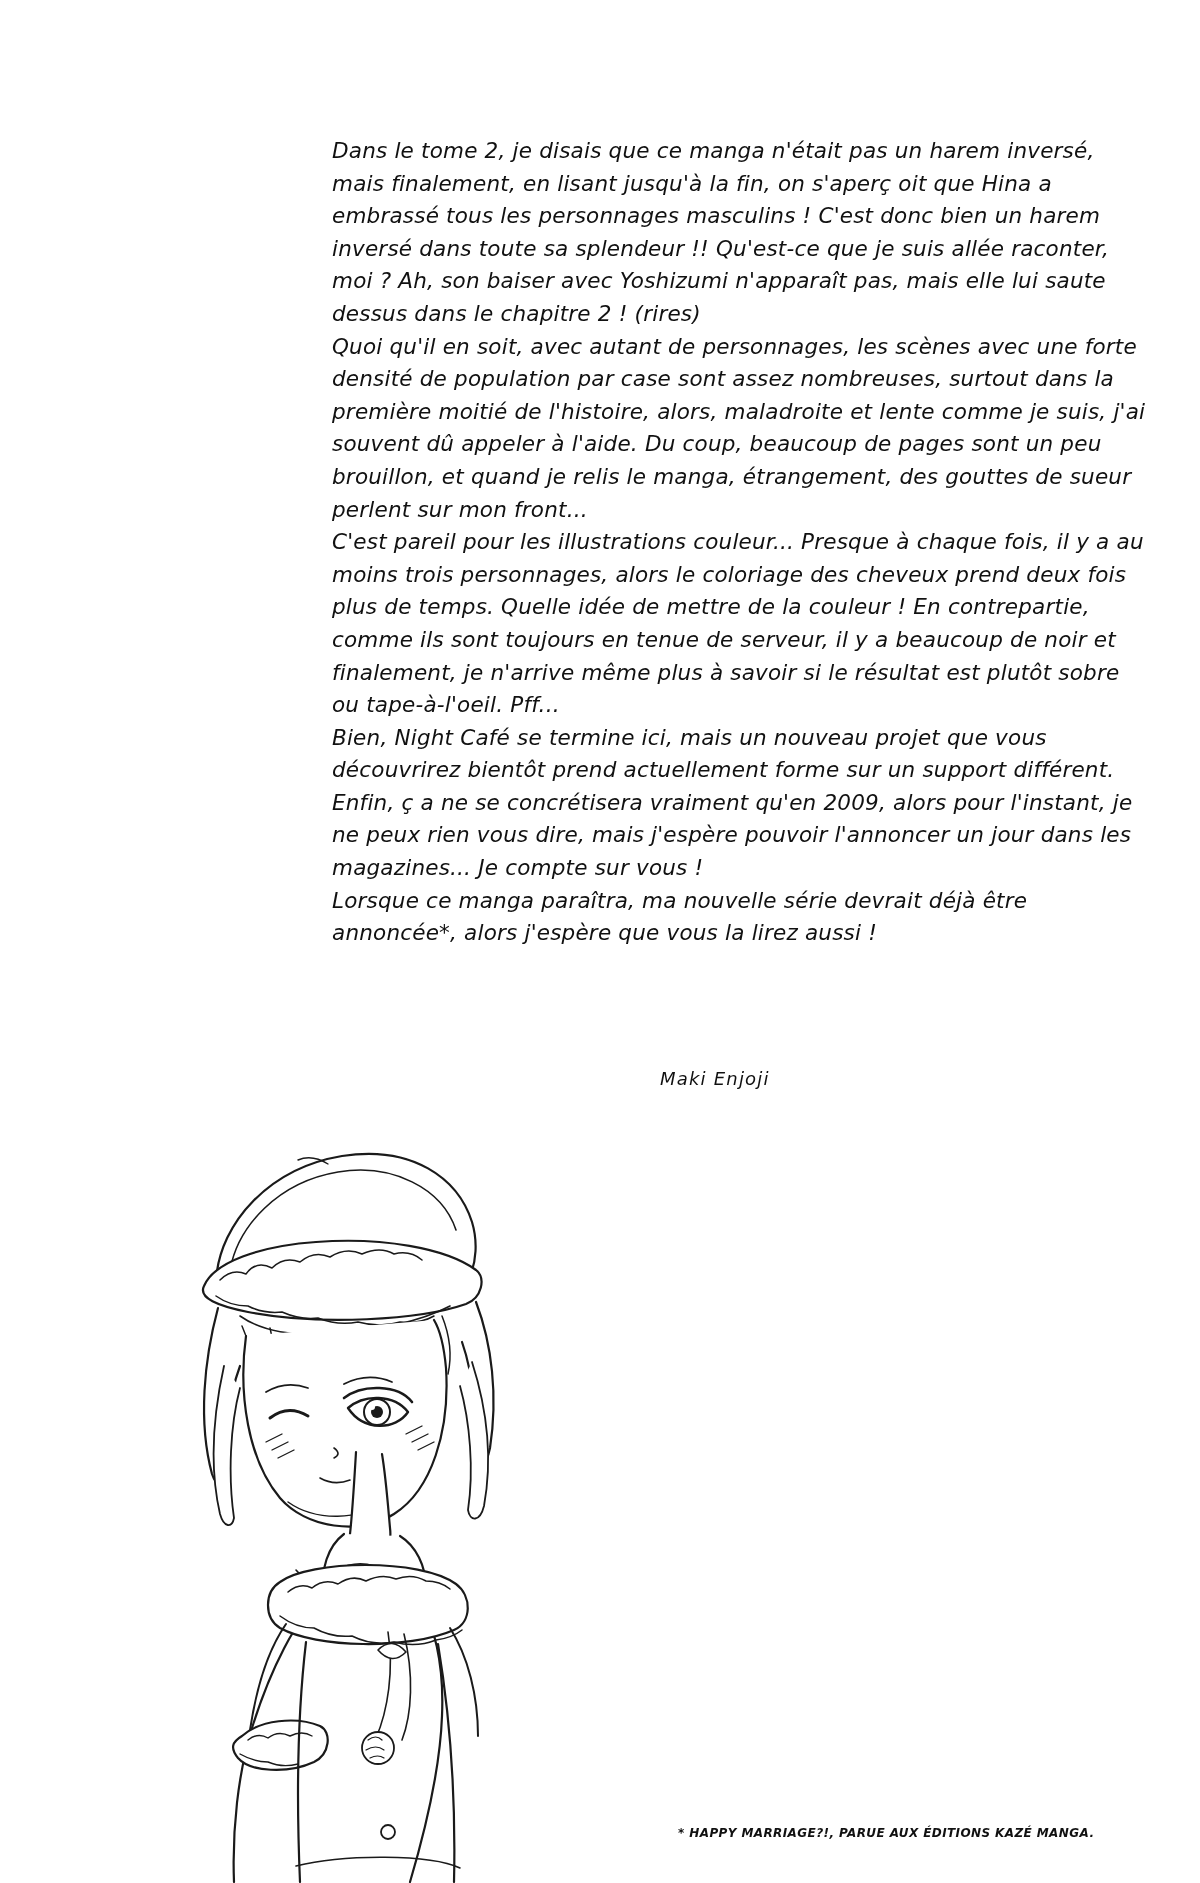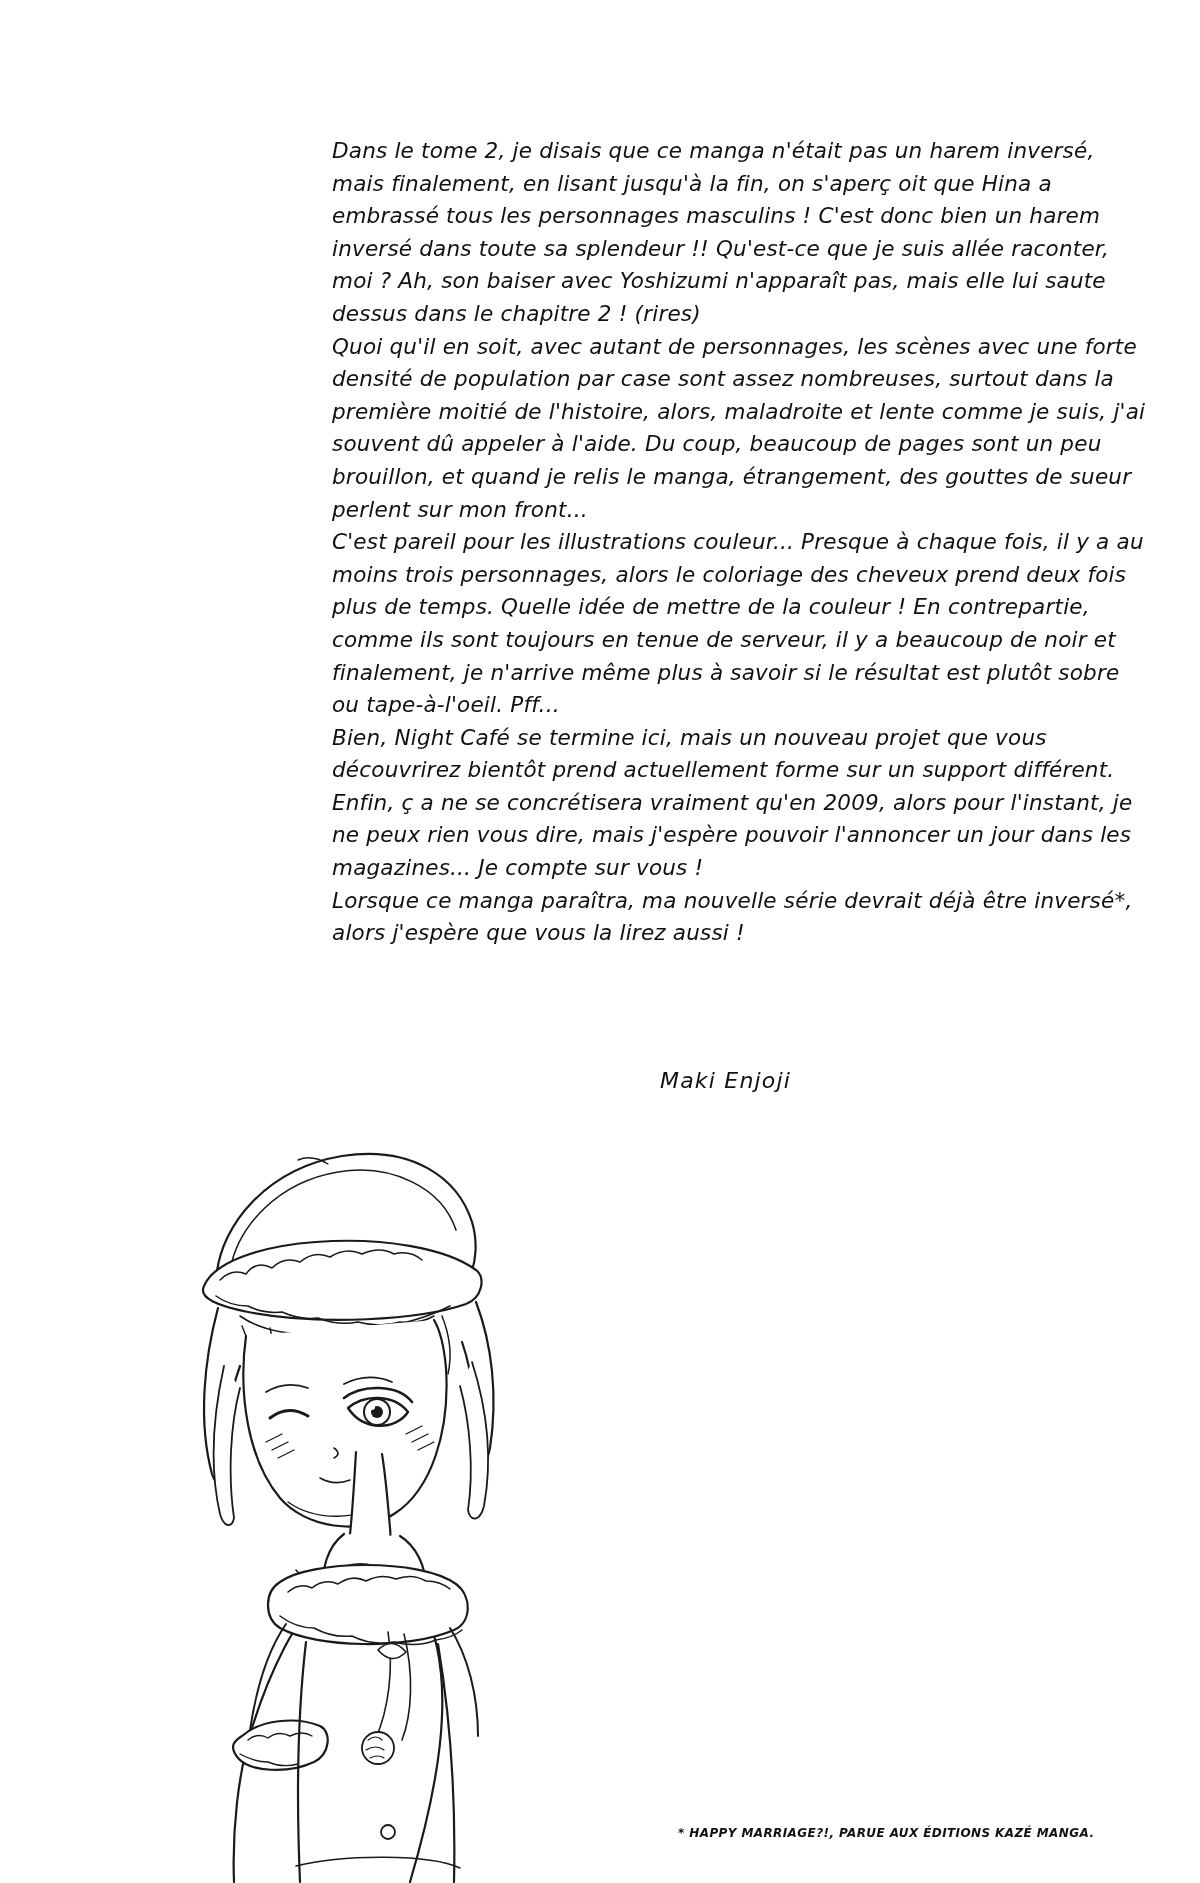--- a/index.html
+++ b/index.html
@@ -34,21 +34,21 @@
     text-align: left;
     -webkit-font-smoothing: antialiased;
   }
   .afterword p + p { margin-top: 0; }
 
   .signature {
     position: absolute;
     left: 660px;
     top: 1068px;
     font-family: "DejaVu Sans", sans-serif;
-    font-size: 22px;
+    font-size: 18px;
     font-style: italic;
     letter-spacing: 1.2px;
     color: #111;
   }
 
   .footnote {
     position: absolute;
     left: 678px;
     top: 1826px;
     font-family: "DejaVu Sans", sans-serif;
@@ -71,21 +71,21 @@
   .illustration svg { display: block; }
 </style>
 </head>
 <body>
 
 <div class="afterword">
   <p>Dans le tome 2, je disais que ce manga n'était pas un harem inversé, mais finalement, en lisant jusqu'à la fin, on s'aperç oit que Hina a embrassé tous les personnages masculins ! C'est donc bien un harem inversé dans toute sa splendeur !! Qu'est-ce que je suis allée raconter, moi ? Ah, son baiser avec Yoshizumi n'apparaît pas, mais elle lui saute dessus dans le chapitre 2 ! (rires)</p>
   <p>Quoi qu'il en soit, avec autant de personnages, les scènes avec une forte densité de population par case sont assez nombreuses, surtout dans la première moitié de l'histoire, alors, maladroite et lente comme je suis, j'ai souvent dû appeler à l'aide. Du coup, beaucoup de pages sont un peu brouillon, et quand je relis le manga, étrangement, des gouttes de sueur perlent sur mon front...</p>
   <p>C'est pareil pour les illustrations couleur... Presque à chaque fois, il y a au moins trois personnages, alors le coloriage des cheveux prend deux fois plus de temps. Quelle idée de mettre de la couleur ! En contrepartie, comme ils sont toujours en tenue de serveur, il y a beaucoup de noir et finalement, je n'arrive même plus à savoir si le résultat est plutôt sobre ou tape-à-l'oeil. Pff...</p>
   <p>Bien, Night Café se termine ici, mais un nouveau projet que vous découvrirez bientôt prend actuellement forme sur un support différent. Enfin, ç a ne se concrétisera vraiment qu'en 2009, alors pour l'instant, je ne peux rien vous dire, mais j'espère pouvoir l'annoncer un jour dans les magazines... Je compte sur vous !</p>
-  <p>Lorsque ce manga paraîtra, ma nouvelle série devrait déjà être inversé*, alors j'espère que vous la lirez aussi !</p>
+  <p>Lorsque ce manga paraîtra, ma nouvelle série devrait déjà être annoncée*, alors j'espère que vous la lirez aussi !</p>
 </div>
 
 <div class="signature">Maki Enjoji</div>
 
 <div class="illustration">
   <svg width="520" height="760" viewBox="0 0 520 760" xmlns="http://www.w3.org/2000/svg" fill="none" stroke="#1a1a1a" stroke-width="2.2" stroke-linecap="round" stroke-linejoin="round">
 
     <g>
       <path d="M96 150 C100 92 150 38 222 26 C292 15 338 48 352 92 C358 112 356 132 350 146" fill="#ffffff"></path>
       <path d="M110 140 C118 96 158 52 218 42 C272 33 322 58 336 100" fill="none" stroke-width="1.6"></path>

